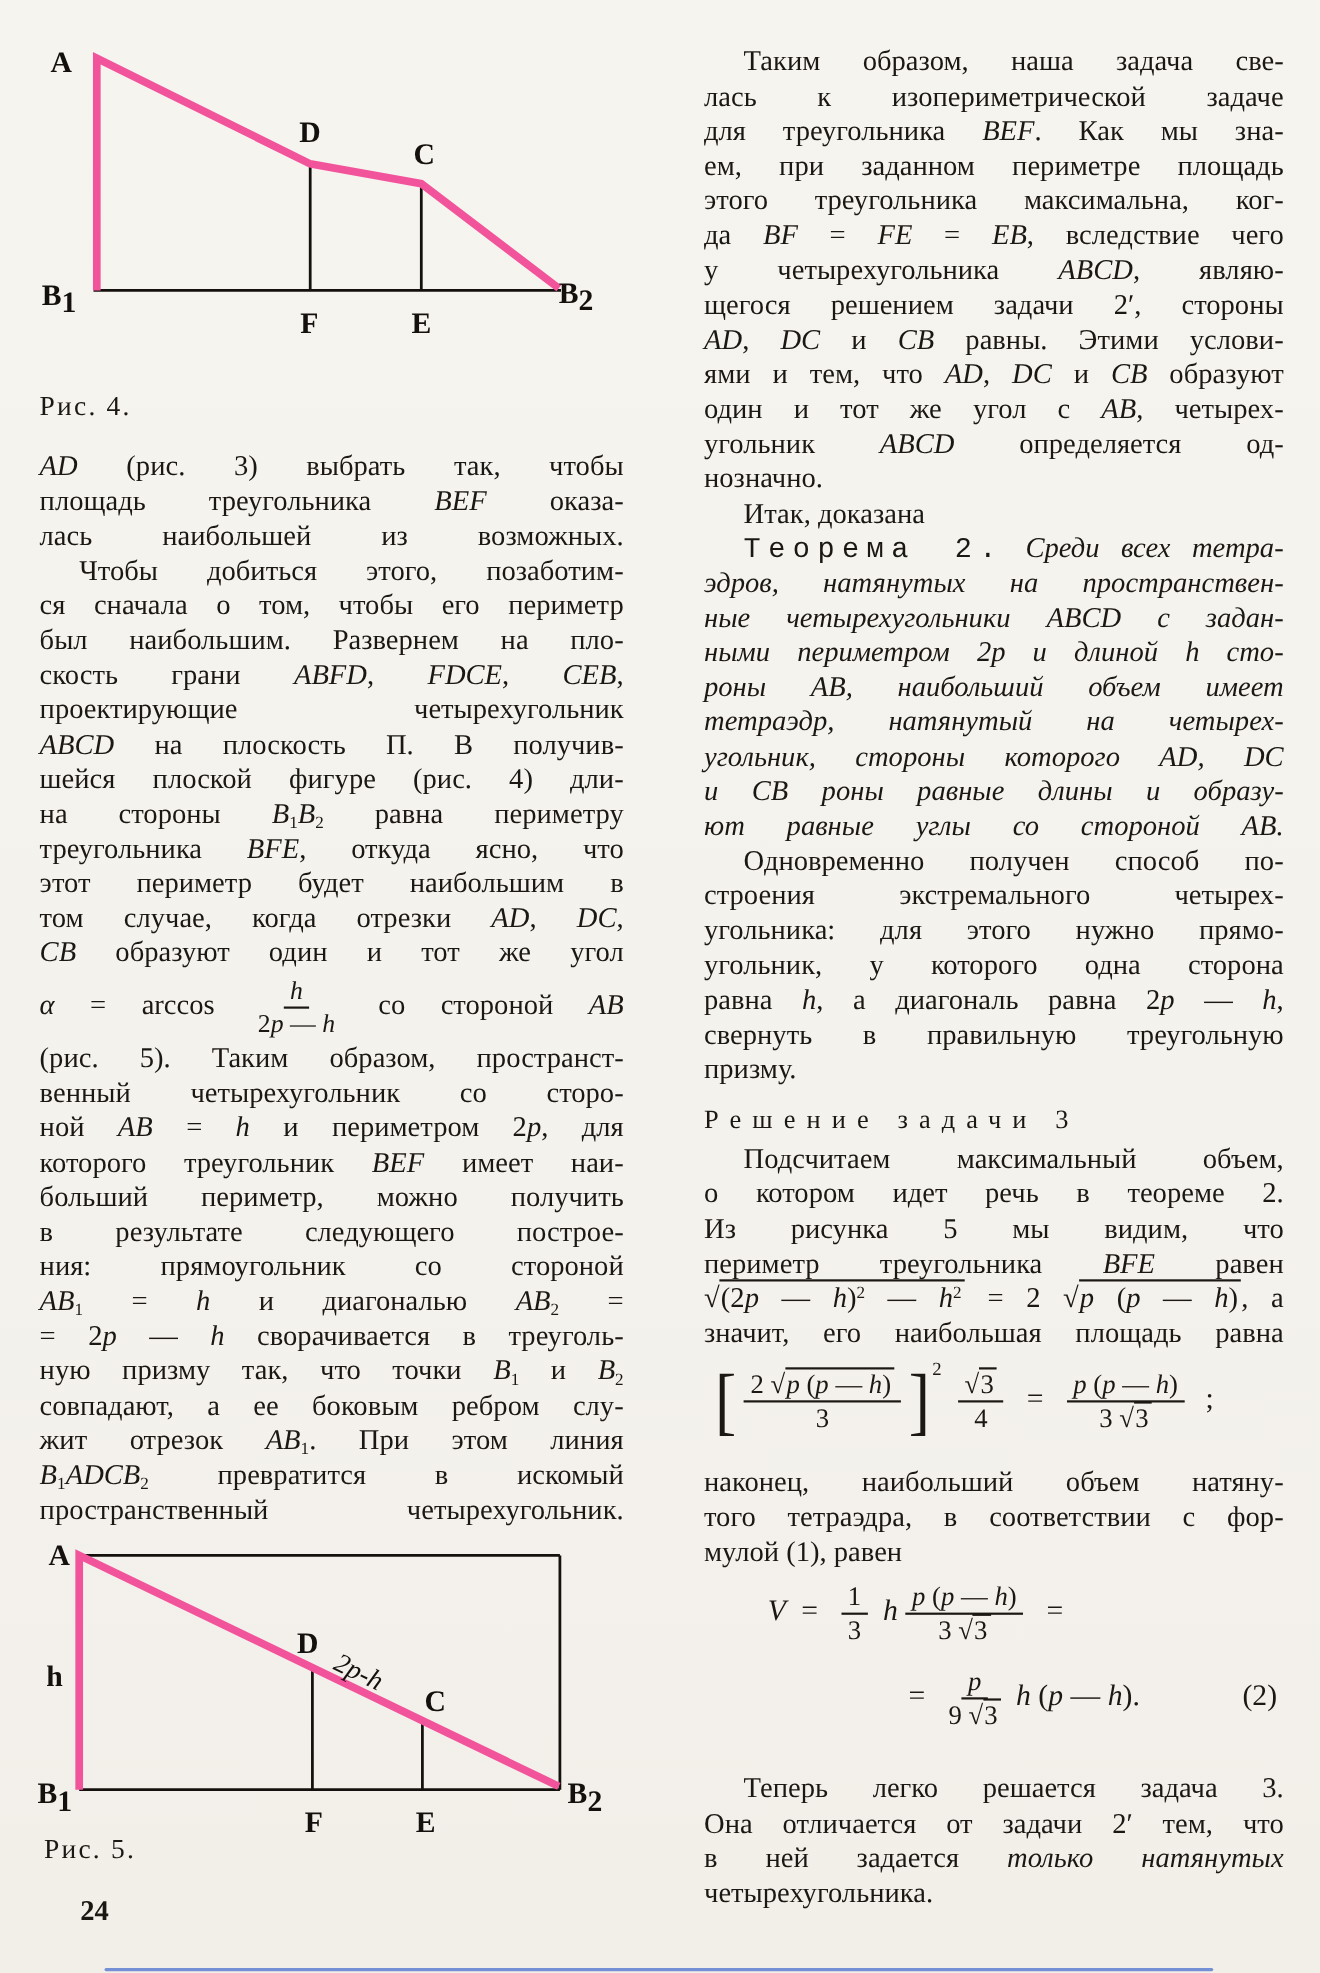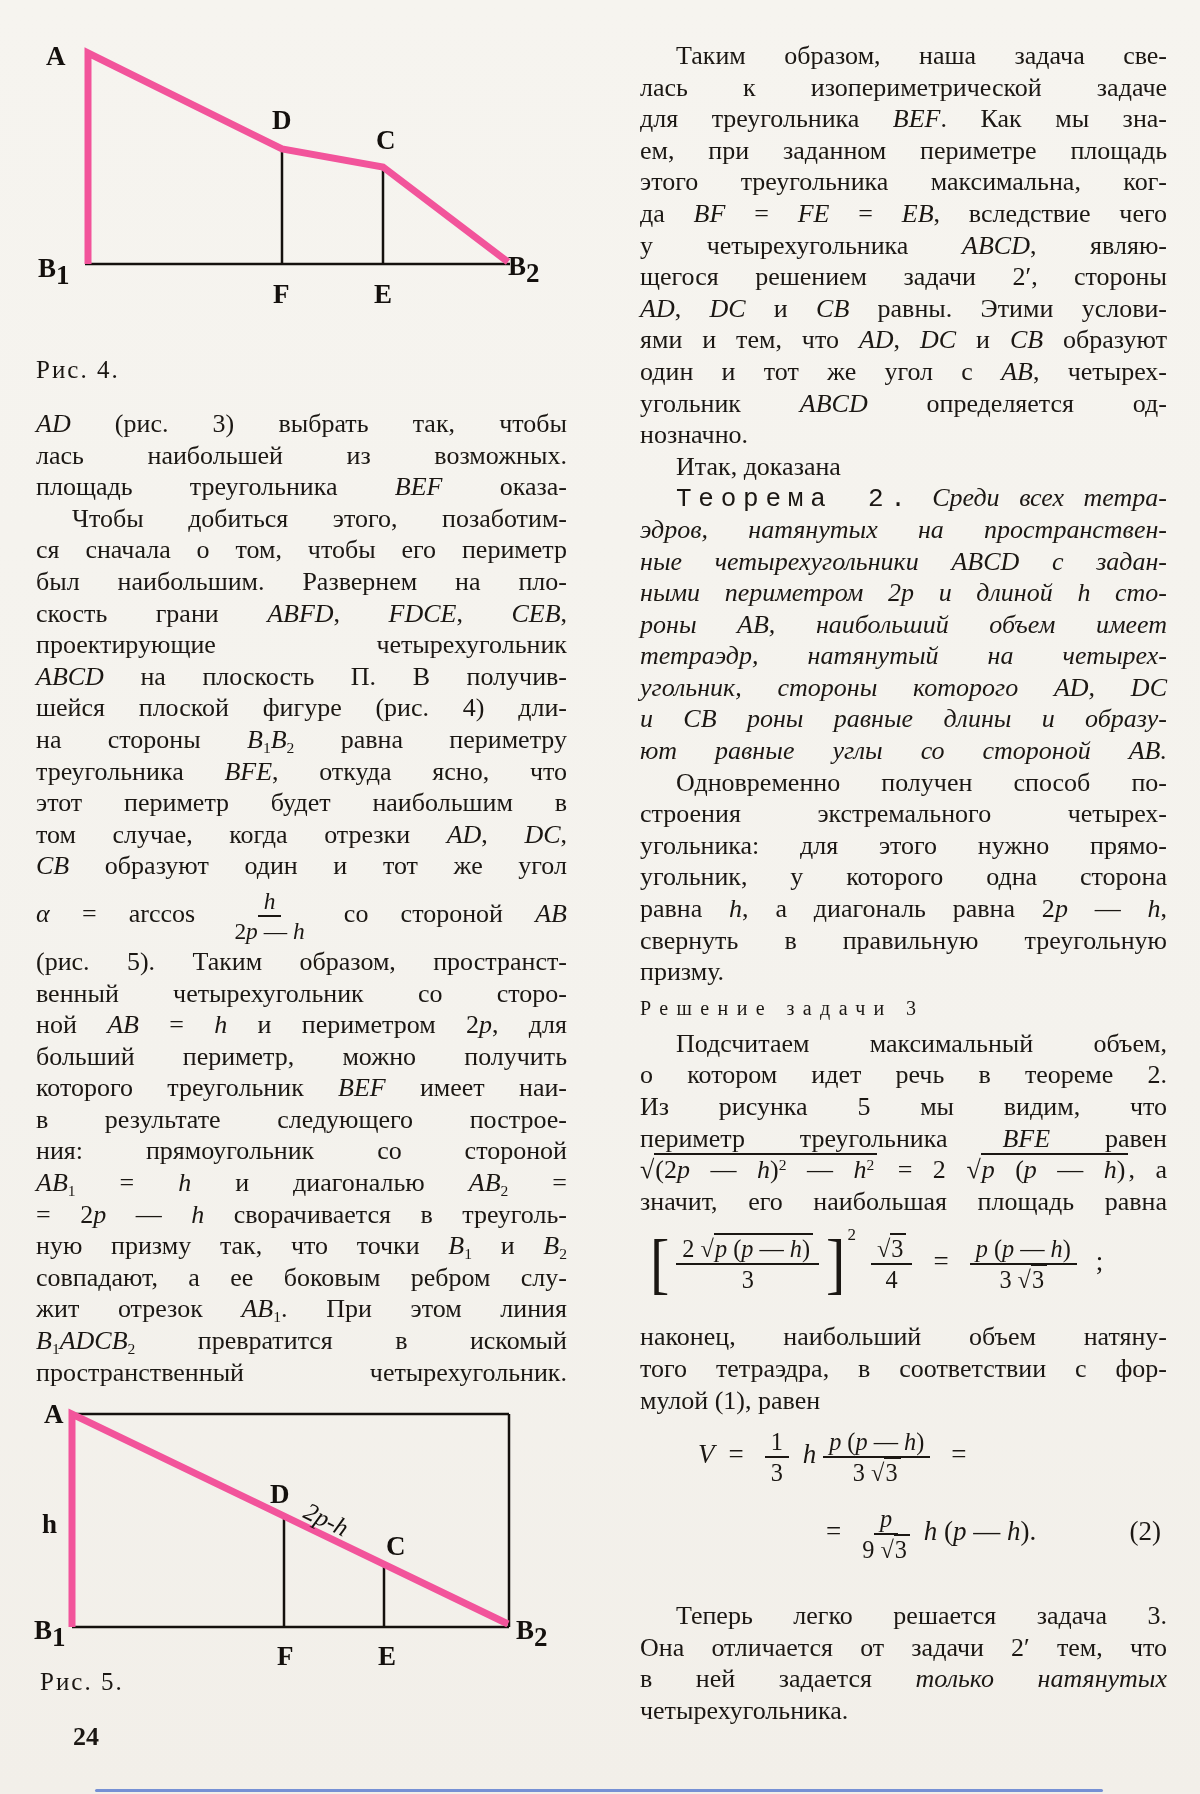--- a/index.html
+++ b/index.html
@@ -16,21 +16,21 @@
   .col { position:absolute; font-size:26px; }
   .cap { font-size:25px; height:52px; letter-spacing:0.08em; }
   .ln {
     line-height:31.6px; height:31.6px;
     text-align:justify; text-align-last:justify;
     white-space:nowrap;
   }
   .ln.nj { text-align-last:left; }
   .ln.ind { text-indent:36px; }
   .ln.tall { height:64px; line-height:64px; }
-  .hd { height:40px; line-height:40px; letter-spacing:0.42em; font-size:20px; }
+  .hd { margin-top:10px; height:40px; line-height:40px; letter-spacing:0.42em; font-size:24px; }
   .lsp { letter-spacing:0.26em;font-family:Liberation Mono, monospace; }
   i { font-style:italic; }
   sub { font-size:0.6em; line-height:0; vertical-align:-0.3em; letter-spacing:0; }
   sup { font-size:0.6em; line-height:0; vertical-align:0.5em; }
   .fr {
     display:inline-flex; flex-direction:column; align-items:center;
     vertical-align:middle; font-size:0.9em; line-height:1.12;
     margin:0 7px; text-indent:0;
   }
   .fr .nu { border-bottom:2px solid #1b1713; padding:0 6px 1px; white-space:nowrap; }
@@ -68,43 +68,43 @@
     <text x="8" y="252"><tspan>B</tspan><tspan class="svgsub" dy="7">1</tspan></text>
     <text x="478" y="250"><tspan>B</tspan><tspan class="svgsub" dy="7">2</tspan></text>
     <text x="243" y="278">F</text>
     <text x="344" y="278">E</text>
   </svg>
 
   <div class="col" style="left:36px; top:356px; width:531px;">
     <div class="cap">Рис. 4.</div>
     <div>
         <div class="ln"><i>AD</i> (рис. 3) выбрать так, чтобы</div>
+        <div class="ln">площадь треугольника <i>BEF</i> оказа-</div>
         <div class="ln">лась наибольшей из возможных.</div>
-        <div class="ln">площадь треугольника <i>BEF</i> оказа-</div>
         <div class="ln ind">Чтобы добиться этого, позаботим-</div>
         <div class="ln">ся сначала о том, чтобы его периметр</div>
         <div class="ln">был наибольшим. Развернем на пло-</div>
         <div class="ln">скость грани <i>ABFD</i>, <i>FDCE</i>, <i>CEB</i>,</div>
         <div class="ln">проектирующие четырехугольник</div>
         <div class="ln"><i>ABCD</i> на плоскость П. В получив-</div>
         <div class="ln">шейся плоской фигуре (рис. 4) дли-</div>
         <div class="ln">на стороны <i>B</i><sub>1</sub><i>B</i><sub>2</sub> равна периметру</div>
         <div class="ln">треугольника <i>BFE</i>, откуда ясно, что</div>
         <div class="ln">этот периметр будет наибольшим в</div>
         <div class="ln">том случае, когда отрезки <i>AD</i>, <i>DC</i>,</div>
         <div class="ln"><i>CB</i> образуют один и тот же угол</div>
         <div class="ln tall"><i>α</i> = arccos <span class="fr">
             <span class="nu"><i>h</i></span>
             <span class="de">2<i>p</i> — <i>h</i></span>
           </span> со стороной <i>AB</i></div>
         <div class="ln">(рис. 5). Таким образом, пространст-</div>
         <div class="ln">венный четырехугольник со сторо-</div>
         <div class="ln">ной <i>AB</i> = <i>h</i> и периметром 2<i>p</i>, для</div>
+        <div class="ln">которого треугольник <i>BEF</i> имеет наи-</div>
         <div class="ln">больший периметр, можно получить</div>
-        <div class="ln">которого треугольник <i>BEF</i> имеет наи-</div>
         <div class="ln">в результате следующего построе-</div>
         <div class="ln">ния: прямоугольник со стороной</div>
         <div class="ln"><i>AB</i><sub>1</sub> = <i>h</i> и диагональю <i>AB</i><sub>2</sub> =</div>
         <div class="ln">= 2<i>p</i> — <i>h</i> сворачивается в треуголь-</div>
         <div class="ln">ную призму так, что точки <i>B</i><sub>1</sub> и <i>B</i><sub>2</sub></div>
         <div class="ln">совпадают, а ее боковым ребром слу-</div>
         <div class="ln">жит отрезок <i>AB</i><sub>1</sub>. При этом линия</div>
         <div class="ln"><i>B</i><sub>1</sub><i>ADCB</i><sub>2</sub> превратится в искомый</div>
         <div class="ln">пространственный четырехугольник.</div>
       </div>

